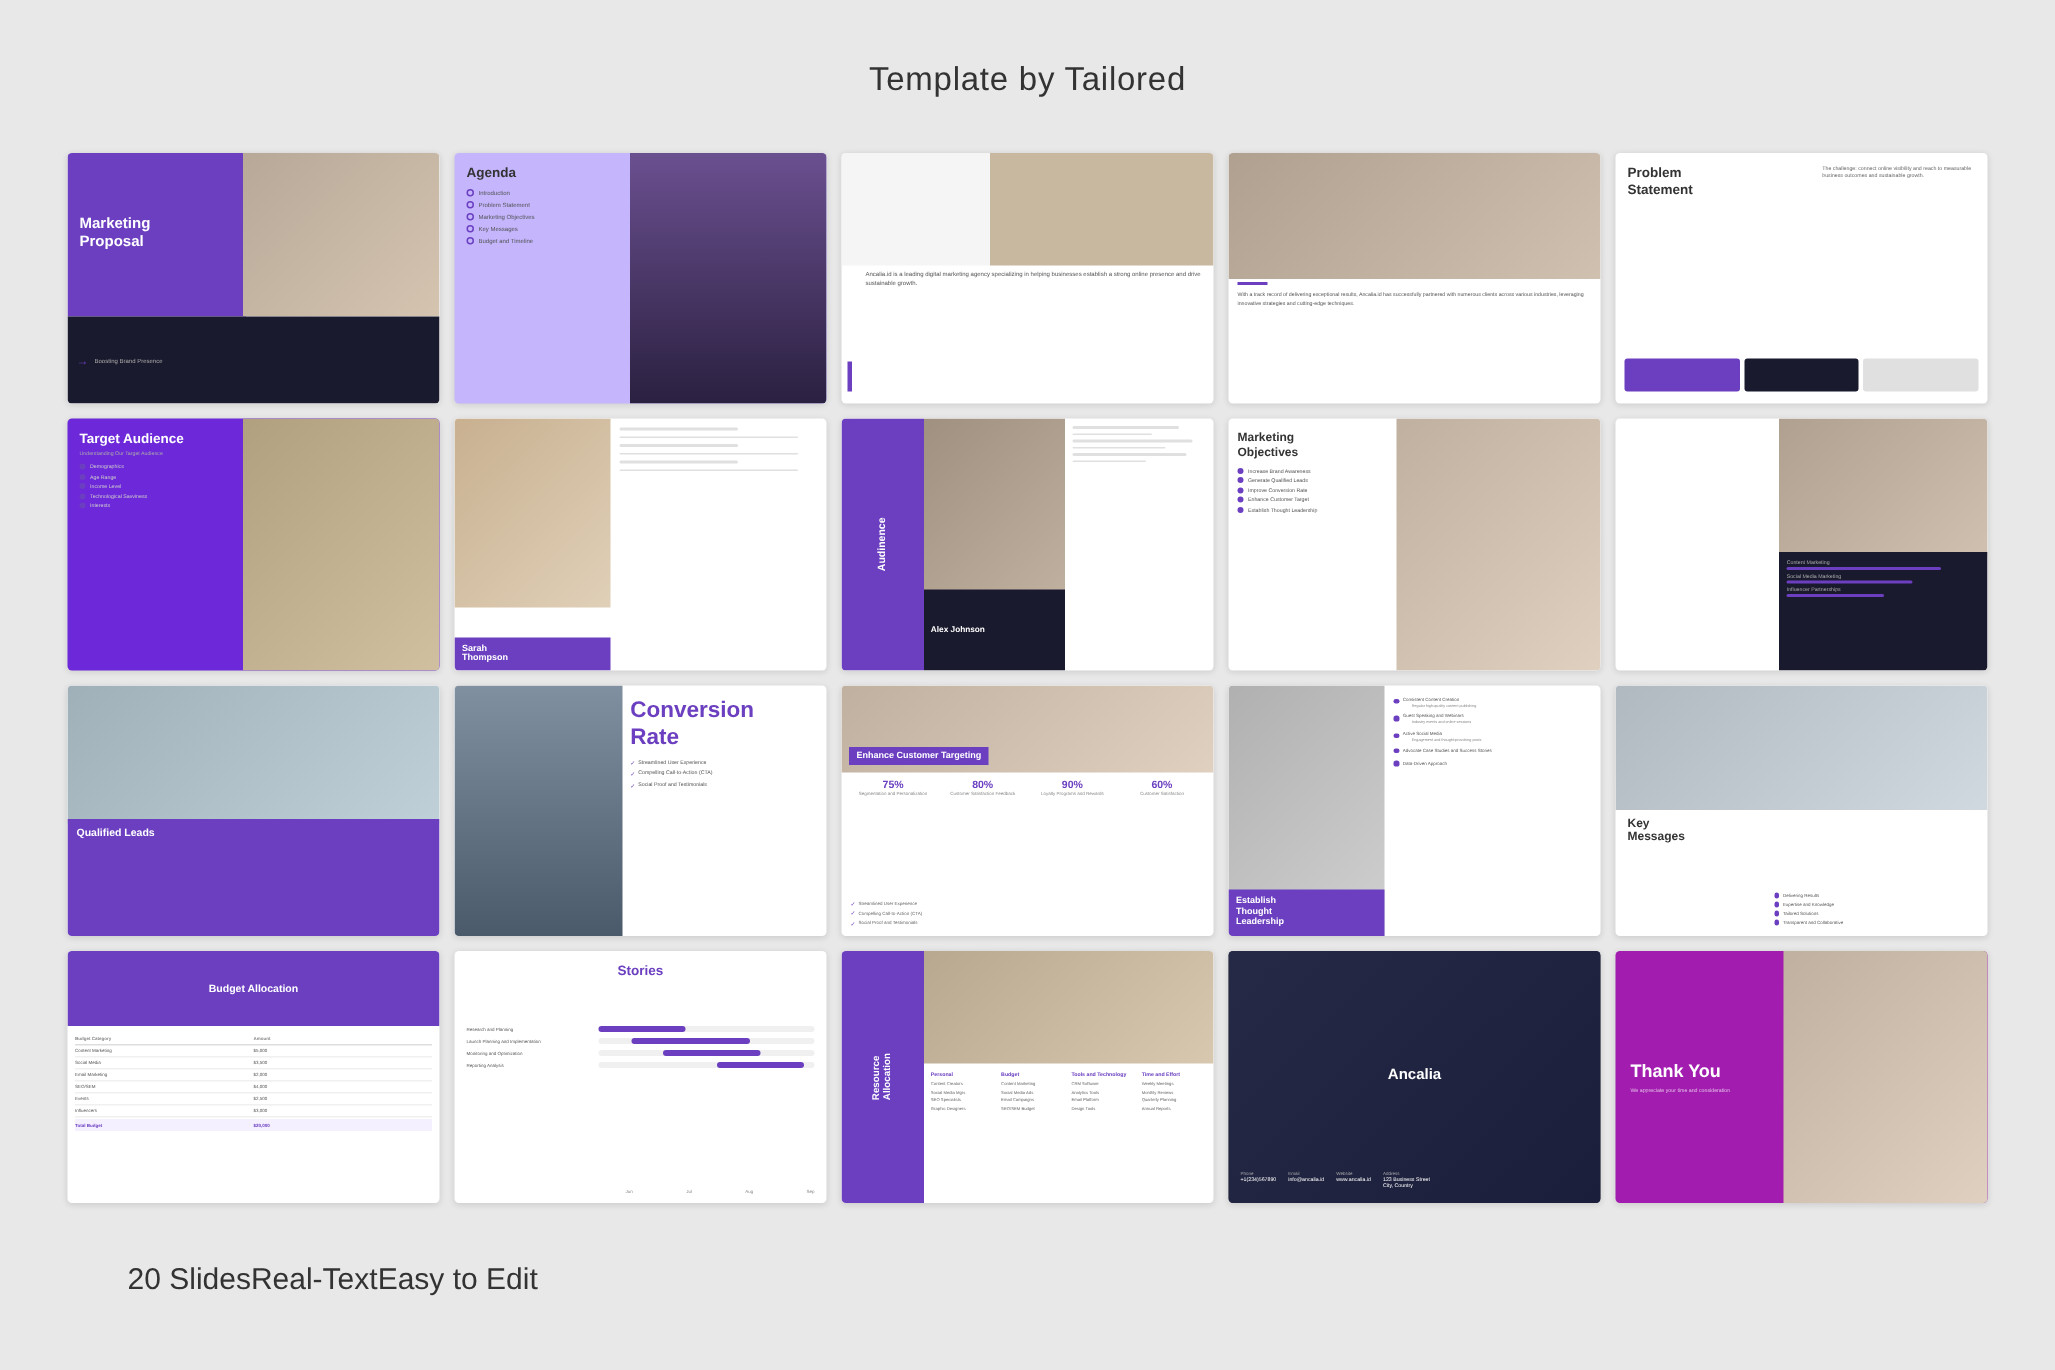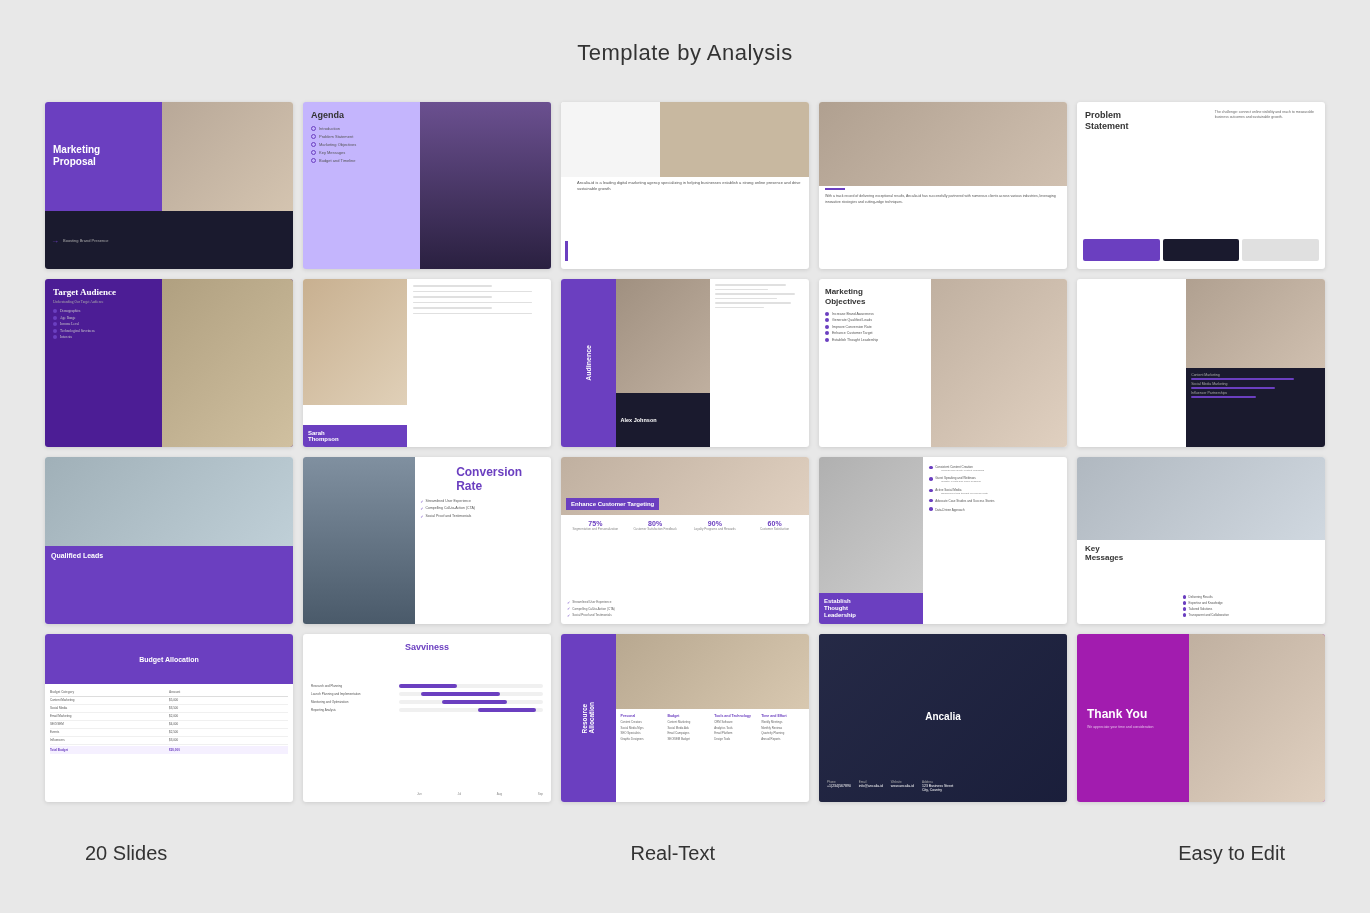--- a/index.html
+++ b/index.html
@@ -90,21 +90,21 @@
     .s5 { background: #fff; }
     .s5 .title { position: absolute; top: 8px; left: 8px; font-size: 9px; font-weight: 700; color: #333; line-height: 1.2; }
     .s5 .desc { position: absolute; top: 8px; right: 6px; width: 42%; font-size: 3.5px; color: #666; line-height: 1.5; }
     .s5 .blocks { position: absolute; bottom: 8px; left: 6px; right: 6px; display: flex; gap: 3px; }
     .s5 .block { flex: 1; height: 22px; border-radius: 2px; }
     .s5 .block.p { background: #6B3FC0; }
     .s5 .block.b { background: #1a1a2e; }
     .s5 .block.w { background: #e0e0e0; }
 
     
-    .s6 { background: #4c1d95; font-family: Liberation Serif, serif; }
+    .s6 { background: #6d28d9; }
     .s6 .left-dark { position: absolute; left: 0; top: 0; width: 48%; height: 100%; padding: 8px; }
     .s6 .ta-title { color: #fff; font-size: 9px; font-weight: 700; line-height: 1.2; margin-bottom: 2px; }
     .s6 .ta-sub { color: #aaa; font-size: 3.5px; margin-bottom: 5px; }
     .s6 .right-img { position: absolute; right: 0; top: 0; width: 53%; height: 100%; background: linear-gradient(135deg, #b0a080 0%, #d0c0a0 100%); }
     .s6 .bullet { display: flex; align-items: center; margin-bottom: 2.5px; }
     .s6 .bullet-dot { width: 4px; height: 4px; border-radius: 50%; background: #6B3FC0; margin-right: 3px; flex-shrink: 0; }
     .s6 .bullet-text { color: #ccc; font-size: 3.5px; }
 
     
     .s7 { background: #fff; }
@@ -153,21 +153,21 @@
     .s11 .ql-title { color: #fff; font-size: 7px; font-weight: 700; margin-bottom: 4px; }
     .s11 .right-bullets { position: absolute; right: 6px; top: 56%; width: 48%; padding: 4px 0; }
     .s11 .rb-item { display: flex; align-items: center; margin-bottom: 2px; }
     .s11 .rb-dot { width: 3.5px; height: 3.5px; border-radius: 50%; background: #6B3FC0; margin-right: 2.5px; flex-shrink: 0; }
     .s11 .rb-text { font-size: 3px; color: #555; }
 
     
     .s12 { background: #fff; }
     .s12 .left-img { position: absolute; left: 0; top: 0; width: 45%; height: 100%; background: linear-gradient(180deg, #8090a0 0%, #4a5a6a 100%); }
     .s12 .right-content { position: absolute; right: 0; top: 0; width: 56%; height: 100%; padding: 8px; }
-    .s12 .cr-title { font-size: 12px; font-weight: 700; color: #6B3FC0; line-height: 1.2; margin-bottom: 5px; margin-left: 36px; }
+    .s12 .cr-title { font-size: 15px; font-weight: 700; color: #6B3FC0; line-height: 1.2; margin-bottom: 5px; }
     .s12 .cr-item { display: flex; align-items: flex-start; margin-bottom: 2.5px; }
     .s12 .cr-check { color: #6B3FC0; font-size: 4px; margin-right: 2px; }
     .s12 .cr-text { font-size: 3.5px; color: #555; }
 
     
     .s13 { background: #fff; }
     .s13 .header-bar { position: absolute; top: 0; left: 0; right: 0; height: 35%; background: linear-gradient(135deg, #c0b0a0 0%, #e0d0c0 100%); display: flex; align-items: flex-end; padding: 5px; }
     .s13 .ect-title { background: #6B3FC0; color: #fff; font-size: 6px; font-weight: 700; padding: 3px 5px; }
     .s13 .stats-row { position: absolute; top: 38%; left: 6px; right: 6px; display: flex; gap: 3px; }
     .s13 .stat { flex: 1; text-align: center; }
@@ -242,37 +242,37 @@
 
     
     .s20 { background: #a21caf; }
     .s20 .right-img { position: absolute; right: 0; top: 0; width: 55%; height: 100%; background: linear-gradient(135deg, #c0b0a0 0%, #e0d0c0 100%); }
     .s20 .left-content { position: absolute; left: 0; top: 0; width: 46%; height: 100%; display: flex; flex-direction: column; justify-content: center; padding: 10px; }
     .s20 .ty-title { color: #fff; font-size: 12px; font-weight: 700; line-height: 1.2; }
     .s20 .ty-sub { color: rgba(255,255,255,0.7); font-size: 3.5px; margin-top: 4px; }
 
     
     .footer-stats {
-      display: flex; justify-content: space-between; width: 100%; max-width: 1280px;
+      display: flex; justify-content: flex-start; width: 100%; max-width: 1280px;
       margin-top: 40px; padding: 0 40px;
     }
     .footer-stat {
       font-size: 20px; color: #333; font-weight: 400;
     }
 
     
     .photo-warm { background: linear-gradient(135deg, #c8b090 0%, #e8d8b8 50%, #b8a080 100%); }
     .photo-cool { background: linear-gradient(135deg, #a0b0c0 0%, #c0d0e0 50%, #8090a8 100%); }
     .photo-office { background: linear-gradient(135deg, #b0b8b0 0%, #d0d8d0 50%, #909890 100%); }
     .photo-meeting { background: linear-gradient(135deg, #b8b0a8 0%, #d8d0c8 50%, #989088 100%); }
   </style>
 </head>
 <body>
 
-<h1 class="page-title">Template by Analysis</h1>
+<h1 class="page-title">Template by Tailored</h1>
 
 <div class="grid">
 
   <div class="slide s1">
     <div class="purple-block">
       <span class="main-title">Marketing<br>Proposal</span>
     </div>
     <div class="img-area photo-warm">
       <div class="person"></div>
     </div>
@@ -629,21 +629,21 @@
         <span class="td-cell">$3,000</span>
       </div>
       <div class="total-row">
         <span class="total-cell">Total Budget</span>
         <span class="total-cell">$20,000</span>
       </div>
     </div>
   </div>
 
   <div class="slide s17">
-    <div class="tl-title">Savviness</div>
+    <div class="tl-title">Stories</div>
     <div class="gantt">
       <div class="gantt-row">
         <span class="gantt-label">Research and Planning</span>
         <div class="gantt-bar-area">
           <div class="gantt-bar" style="width:40%;margin-left:0%"></div>
         </div>
       </div>
       <div class="gantt-row">
         <span class="gantt-label">Launch Planning and Implementation</span>
         <div class="gantt-bar-area">

